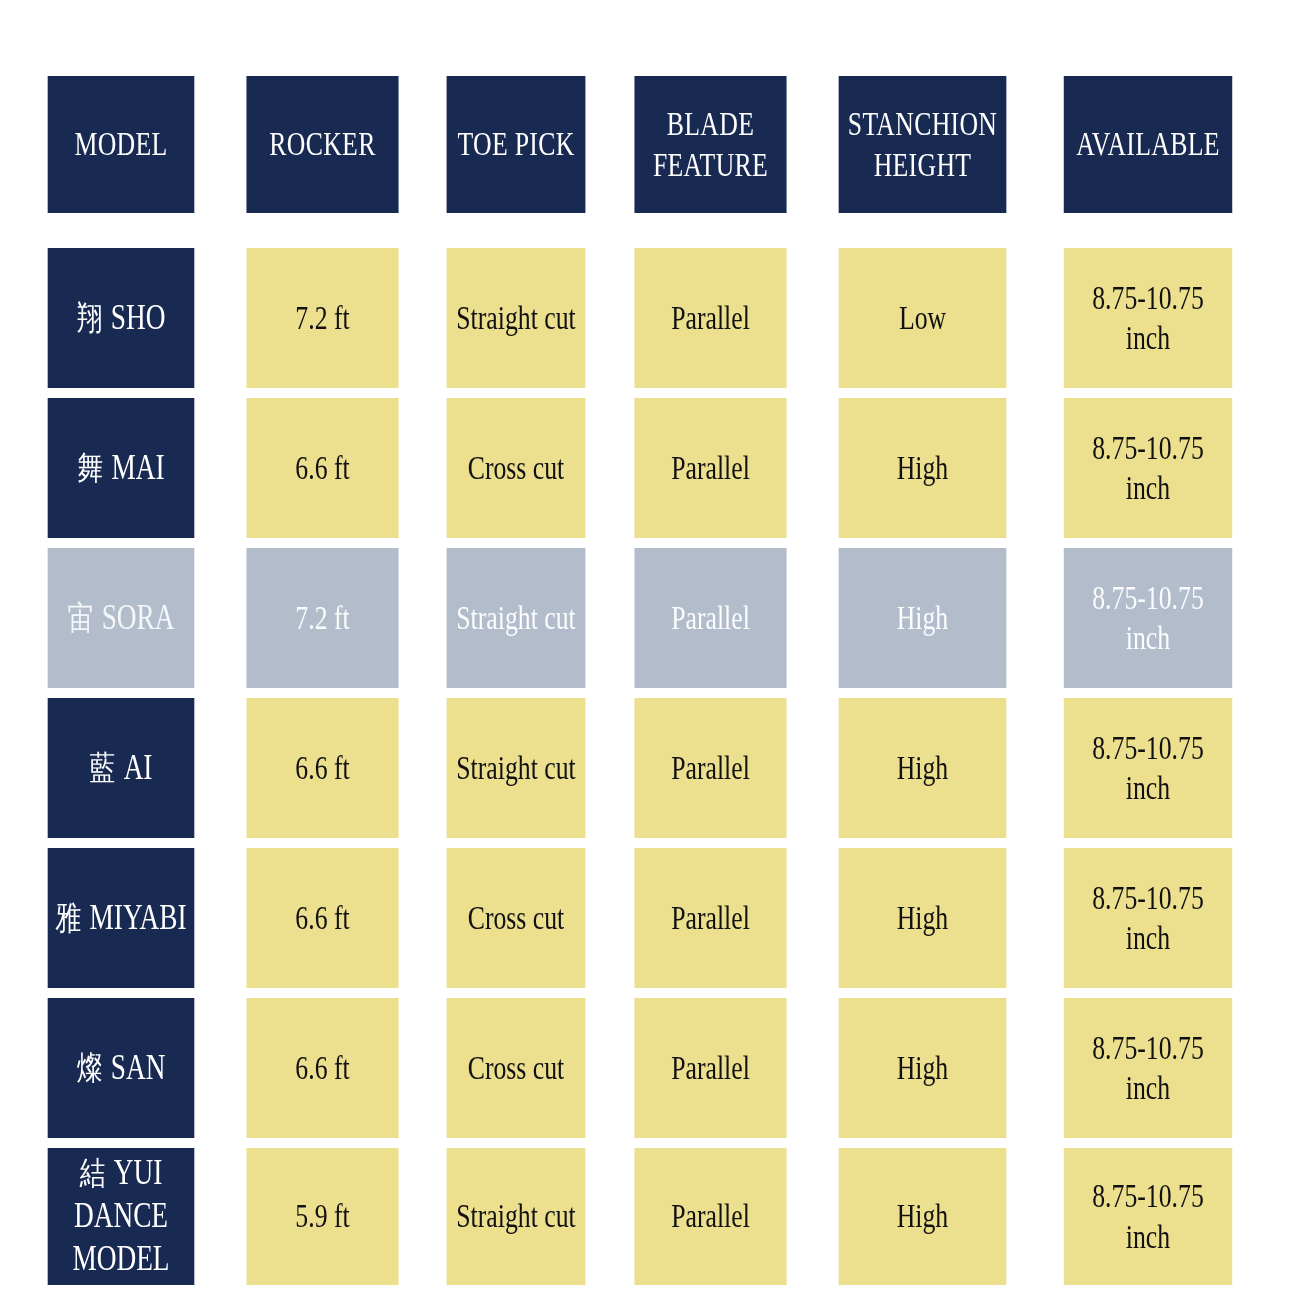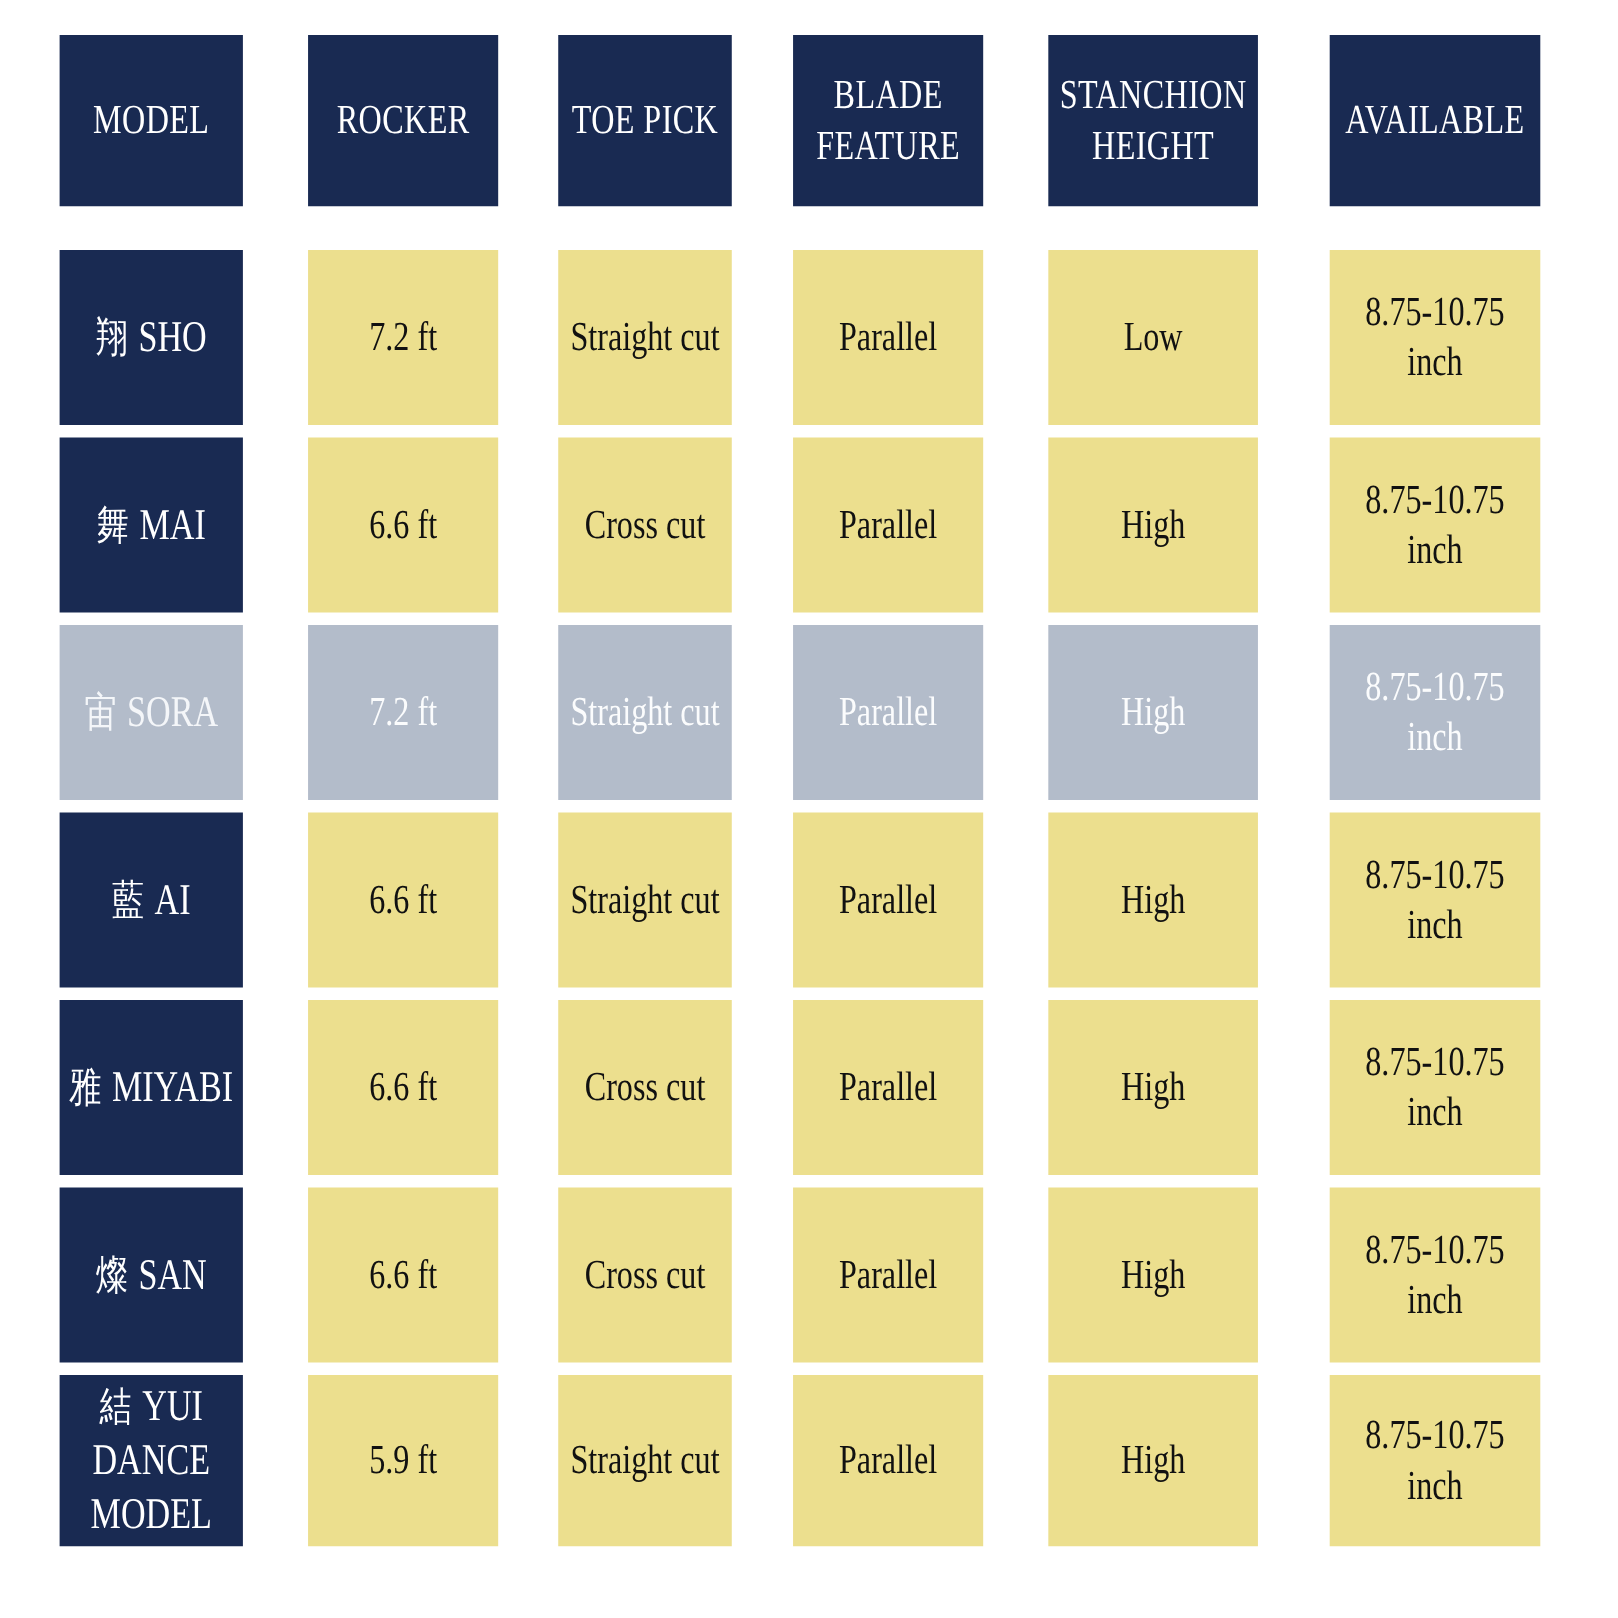--- a/index.html
+++ b/index.html
@@ -9,20 +9,21 @@
     height: 1294px;
     background: #ffffff;
     font-family: "Liberation Serif", "DejaVu Serif", serif;
     overflow: hidden;
   }
 
   #spec-table {
     position: relative;
     width: 1294px;
     height: 940px;
+    margin-top: 48px;
   }
 
   
   .cell {
     position: absolute;
     display: flex;
     align-items: center;
     justify-content: center;
     text-align: center;
     line-height: 1.22;

